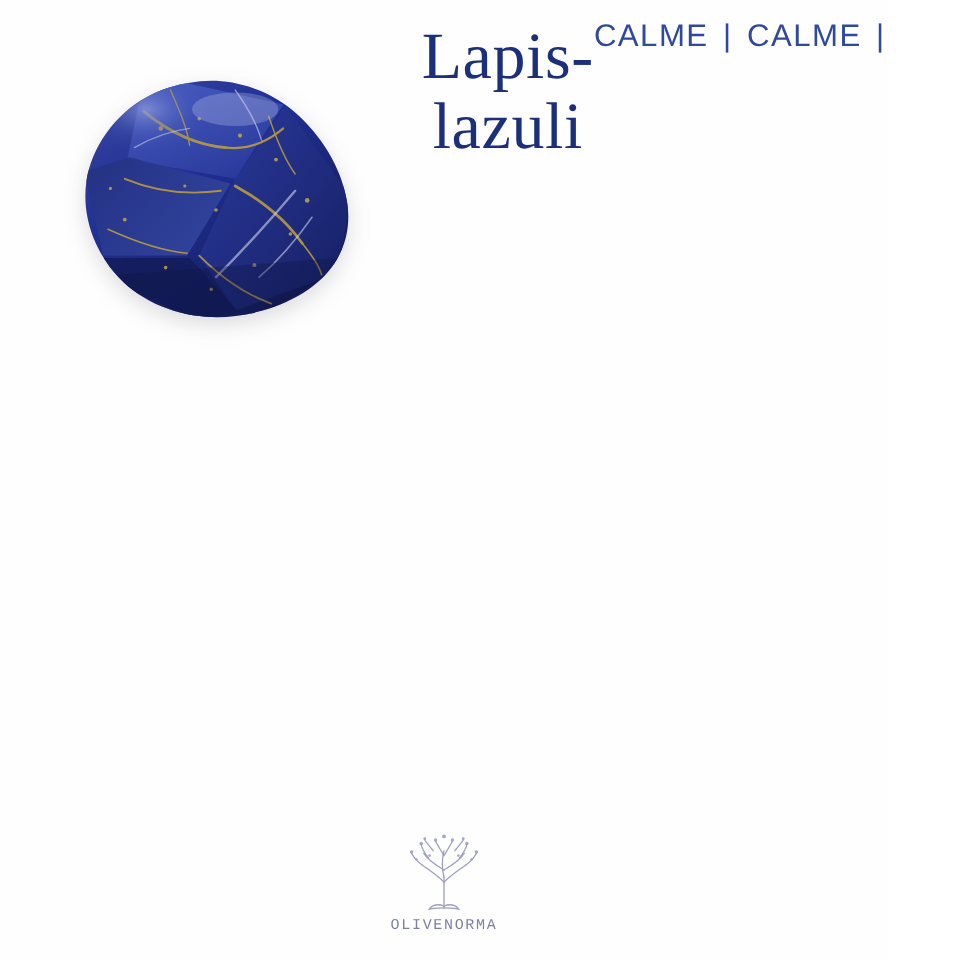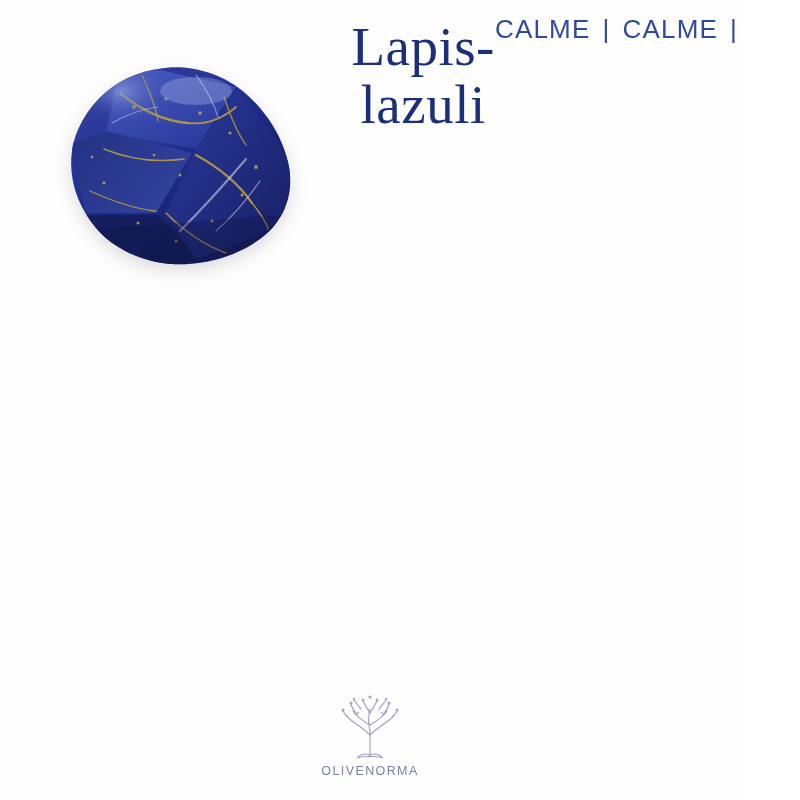--- a/index.html
+++ b/index.html
@@ -95,21 +95,21 @@
     display: flex;
     flex-direction: column;
     align-items: center;
   }
   .logo-mark {
     width: 86px;
     height: 72px;
     opacity: 0.85;
   }
   .logo-text {
-    font-family: Liberation Sans, sans-serif;
+    font-family: Liberation Mono, monospace;
     font-size: 12.5px;
     letter-spacing: 1.4px;
     color: #7b7fa8;
     margin-top: 1px;
   }
 </style>
 </head>
 <body>
 
 <div class="card">

